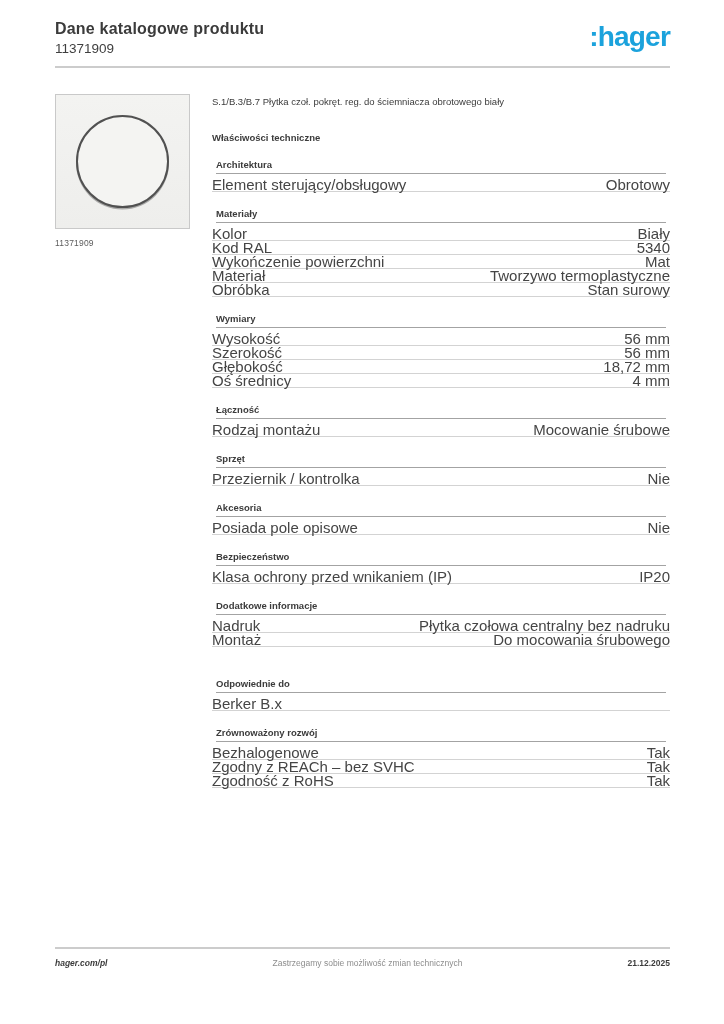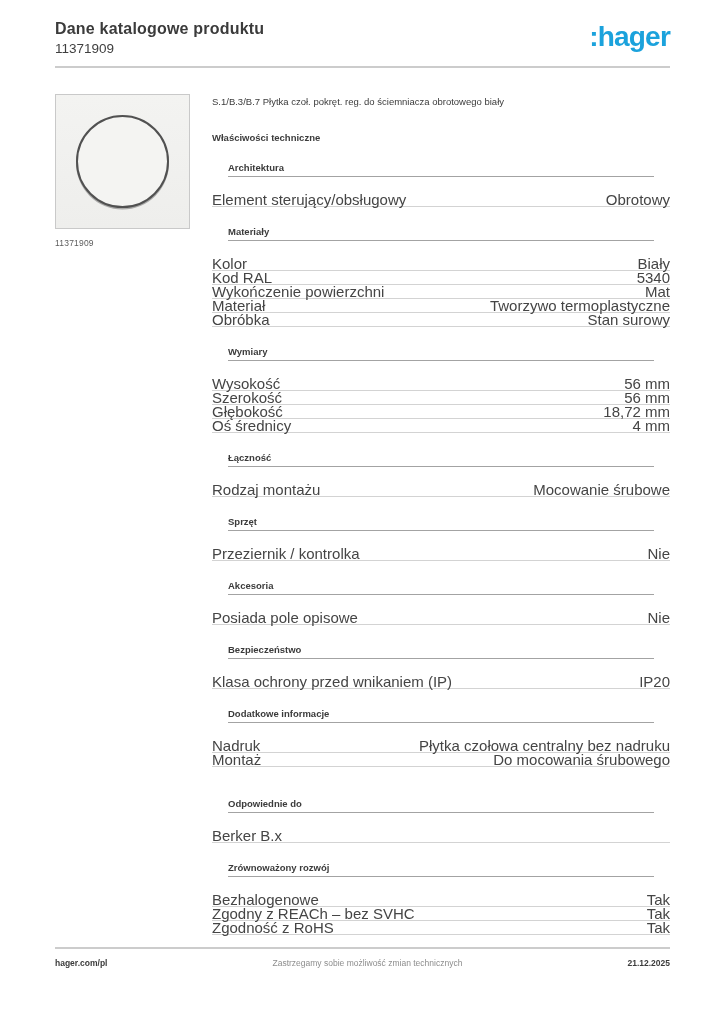--- a/index.html
+++ b/index.html
@@ -49,41 +49,41 @@
   .image-caption { font-size: 8.5px; color: #5c5c5c; margin-top: 9px; letter-spacing: 0.2px; }
 
   .right-col { flex: 1; min-width: 0; }
   .product-title { font-size: 9.5px; font-weight: normal; margin: 2px 0 0; color: #3b3b3b; }
   .props-heading { font-size: 9.5px; font-weight: bold; margin: 25px 0 0; color: #3b3b3b; }
 
   
   .spec-section { margin-top: 13px; }
   .spec-section.extra-gap { margin-top: 28px; }
   .sec-heading {
-    font-size: 9.5px; font-weight: bold; margin: 16px;
+    font-size: 9.5px; font-weight: bold; margin: 4px;
     padding: 3px 0 3px; border-bottom: 1px solid #a3a3a3;
     color: #3b3b3b;
   }
   .spec-row {
     display: flex; justify-content: space-between; align-items: center;
     height: 14px; border-bottom: 1px solid #d3d3d3;
     font-size: 15px; color: #454545;
   }
   .row-label { white-space: nowrap; }
   .row-value { white-space: nowrap; text-align: right; }
 
   
   footer {
     position: absolute; left: 55px; right: 54px; bottom: 16px;
     border-top: 2px solid #cccccc;
     padding-top: 9px;
     display: flex; justify-content: space-between; align-items: baseline;
     font-size: 8.5px;
   }
-  .f-left  { font-weight: bold; color: #3b3b3b; }
+  .f-left  { font-weight: bold; color: #3b3b3b; font-style: italic; }
   .f-center { color: #8d8d8d; }
   .f-right { font-weight: bold; color: #3b3b3b; }
 </style>
 </head>
 <body>
 
 <div class="page">
 
   <header>
     <div class="header-text">

